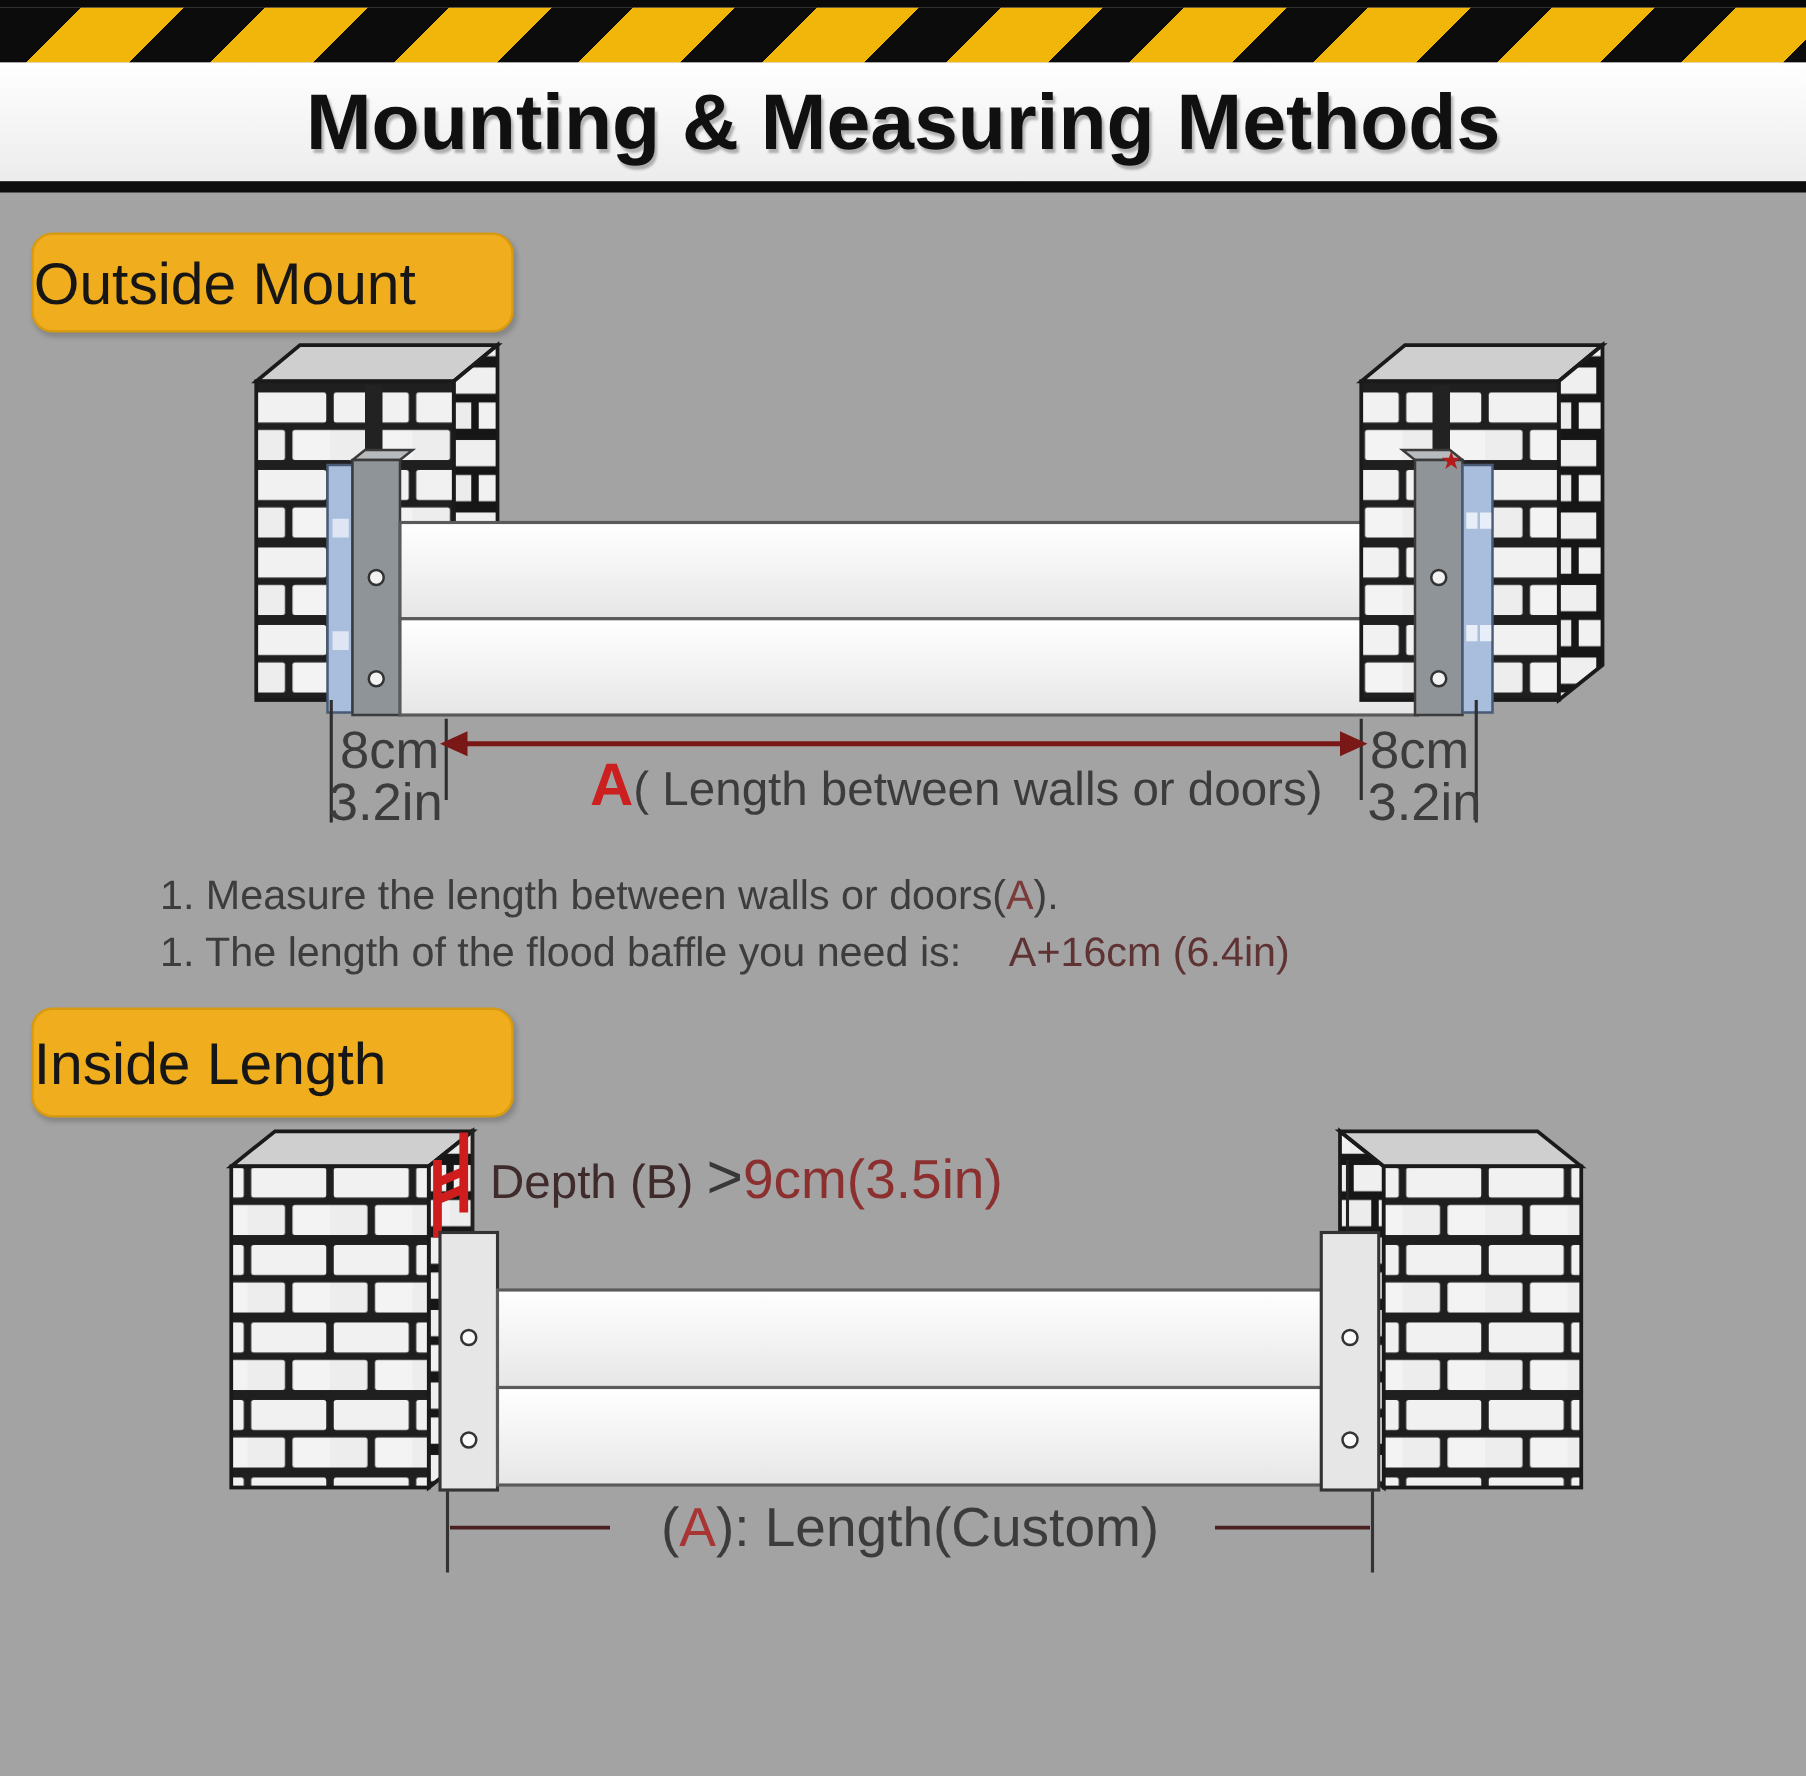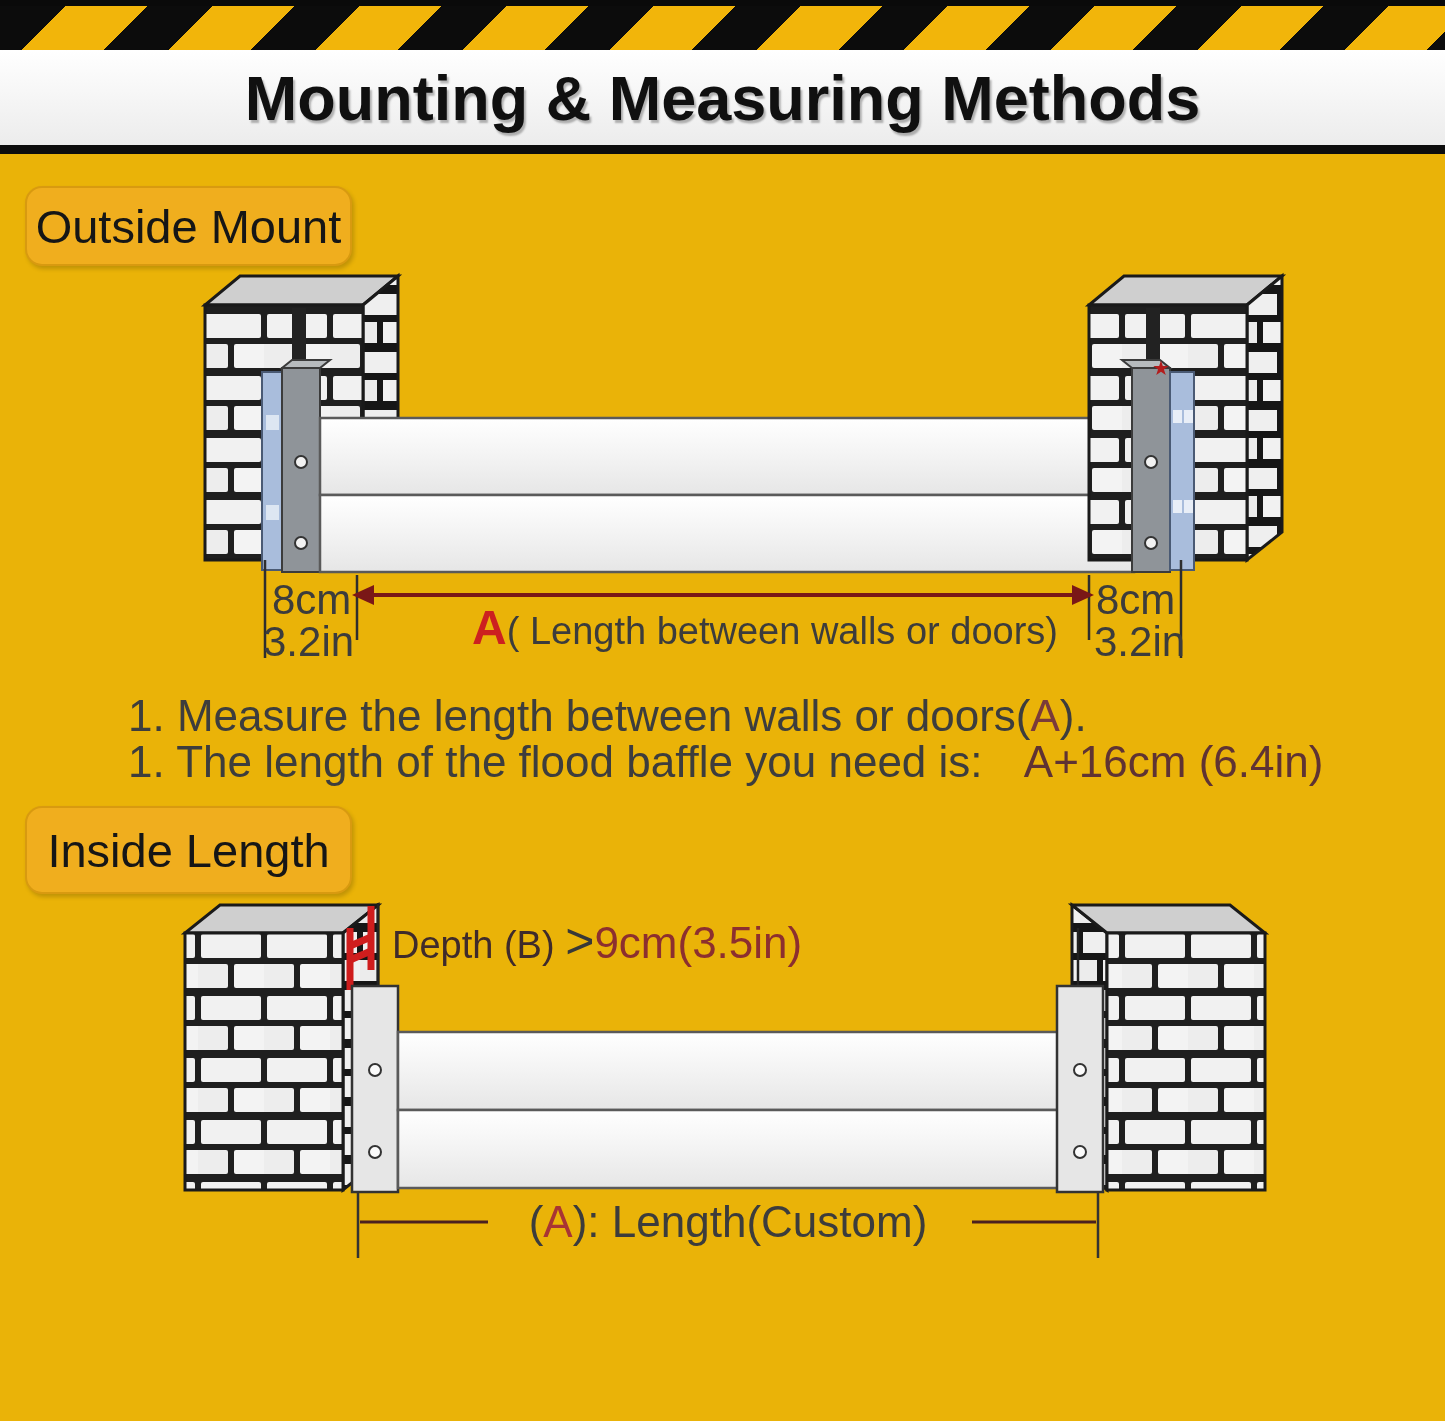--- a/index.html
+++ b/index.html
@@ -1,53 +1,53 @@
 <!DOCTYPE html>
 <html><head>
 <meta charset="utf-8">
 <style>
   html,body{margin:0;padding:0;background:#ffffff;}
   #stage{
     position:relative;width:1445px;height:1421px;overflow:hidden;
-    font-family:"Liberation Sans", sans-serif;background:#eab308;
+    font-family:"Liberation Sans", sans-serif;background:#a3a3a3;
   }
   
   .stripes{
     position:absolute;left:0;top:0;width:1445px;height:50px;
     border-top:6px solid #0a0a0a;box-sizing:border-box;
     background:repeating-linear-gradient(135deg,#0c0c0c 0 46px,#f2b50a 46px 104px);
   }
   .title-band{
     position:absolute;left:0;top:50px;width:1445px;height:95px;
     background:linear-gradient(#ffffff,#ececec);
     display:flex;align-items:center;justify-content:center;
   }
   .page-title{
     font-size:63px;font-weight:bold;color:#101010;letter-spacing:0px;
     text-shadow:2px 3px 2px rgba(0,0,0,0.28);white-space:nowrap;
   }
   .header-bar{position:absolute;left:0;top:145px;width:1445px;height:9px;background:#0d0d0d;}
   
   .mount-badge{
-    position:absolute;left:25px;width:327px;background:#f0ae1e;
+    position:absolute;left:25px;width:386px;background:#f0ae1e;
     border:2px solid #d89a10;border-radius:17px;box-sizing:border-box;
-    display:flex;align-items:center;justify-content:center;
+    display:flex;align-items:center;
     color:#161616;font-size:47px;box-shadow:2px 3px 4px rgba(0,0,0,0.18);
     white-space:nowrap;
   }
   #badge-outside{top:186px;height:80px;}
   #badge-inside{top:806px;height:88px;}
   
   svg{position:absolute;left:0;}
   svg text{font-family:"Liberation Sans", sans-serif;}
   #svg-outside{top:270px;}
   #svg-inside{top:898px;}
   
   .steps{position:absolute;color:#3d3d3d;}
-  #steps-outside{left:128px;top:693px;font-size:44px;line-height:46px;}
+  #steps-outside{left:128px;top:693px;font-size:33px;line-height:46px;}
   #steps-inside-1{left:95px;top:1288px;font-size:34px;}
   #steps-inside-2{left:68px;top:1338px;width:1310px;font-size:34px;line-height:37px;text-align:center;}
   .var-red{color:#7a3b3b;}
   .hl-red{color:#5f3333;margin-left:29px;}
   .depthred{color:#8c3434;}
 </style>
 </head>
 <body>
 
 <div id="stage">

